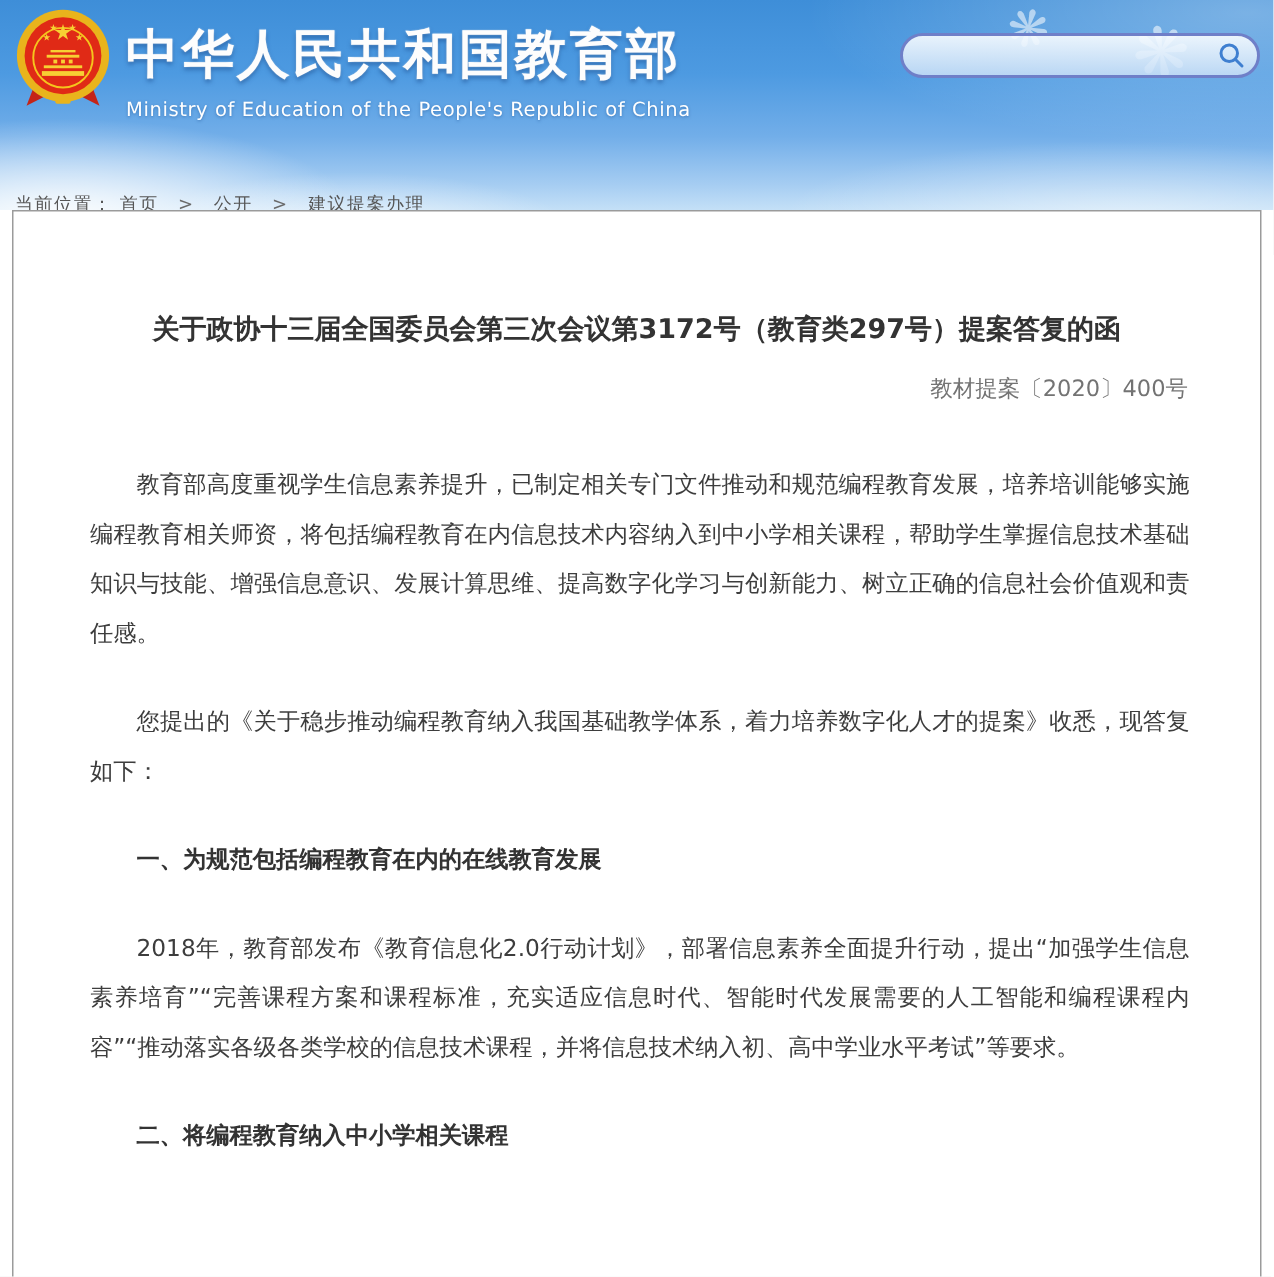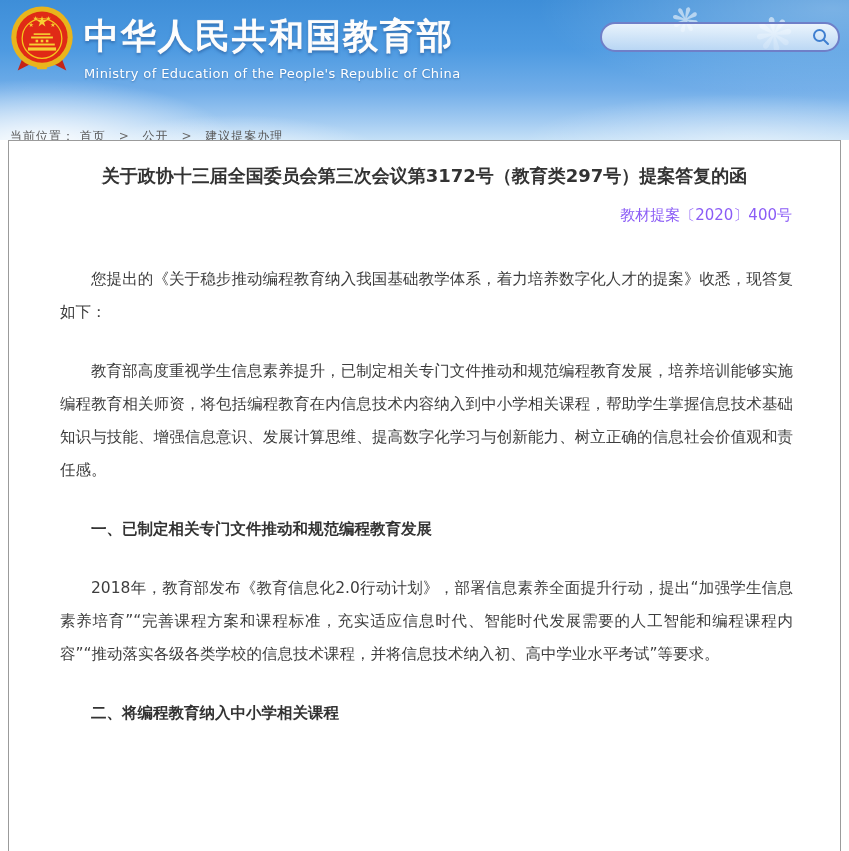--- a/index.html
+++ b/index.html
@@ -99,32 +99,32 @@
   
   .panel {
     position: absolute;
     left: 8px; top: 140px;
     width: 833px;
     height: 720px;            
     background: #ffffff;
     border: 1px solid #9b9b9b;
   }
   .doc-title {
-    margin: 22px 55px 0 55px;
+    margin: 66px 55px 0 55px;
     text-align: center;
     font-size: 18px;
     font-weight: bold;
     color: #333333;
     line-height: 26px;
   }
   .doc-number {
     margin: 17px 48px 0 0;
     text-align: right;
     font-size: 15px;
-    color: #8b5cf6;
+    color: #737373;
   }
   .doc-body { margin: 38px 47px 0 51px; }
   .doc-body p {
     font-size: 15.5px;
     color: #3d3d3d;
     line-height: 33px;
     text-indent: 2em;
     text-align: justify;
     margin: 0 0 26px 0;
   }
@@ -188,22 +188,22 @@
       <a>公开</a>
       <span class="sep">&gt;</span>
       <a>建议提案办理</a>
     </div>
   </div>
 
   <div class="panel">
     <h1 class="doc-title">关于政协十三届全国委员会第三次会议第3172号（教育类297号）提案答复的函</h1>
     <div class="doc-number">教材提案〔2020〕400号</div>
     <div class="doc-body">
+      <p>教育部高度重视学生信息素养提升，已制定相关专门文件推动和规范编程教育发展，培养培训能够实施编程教育相关师资，将包括编程教育在内信息技术内容纳入到中小学相关课程，帮助学生掌握信息技术基础知识与技能、增强信息意识、发展计算思维、提高数字化学习与创新能力、树立正确的信息社会价值观和责任感。</p>
       <p>您提出的《关于稳步推动编程教育纳入我国基础教学体系，着力培养数字化人才的提案》收悉，现答复如下：</p>
-      <p>教育部高度重视学生信息素养提升，已制定相关专门文件推动和规范编程教育发展，培养培训能够实施编程教育相关师资，将包括编程教育在内信息技术内容纳入到中小学相关课程，帮助学生掌握信息技术基础知识与技能、增强信息意识、发展计算思维、提高数字化学习与创新能力、树立正确的信息社会价值观和责任感。</p>
-      <p class="section-heading">一、已制定相关专门文件推动和规范编程教育发展</p>
+      <p class="section-heading">一、为规范包括编程教育在内的在线教育发展</p>
       <p>2018年，教育部发布《教育信息化2.0行动计划》，部署信息素养全面提升行动，提出“加强学生信息素养培育”“完善课程方案和课程标准，充实适应信息时代、智能时代发展需要的人工智能和编程课程内容”“推动落实各级各类学校的信息技术课程，并将信息技术纳入初、高中学业水平考试”等要求。</p>
       <p class="section-heading">二、将编程教育纳入中小学相关课程</p>
 
     </div>
   </div>
 
 </div>
 
 </body></html>

